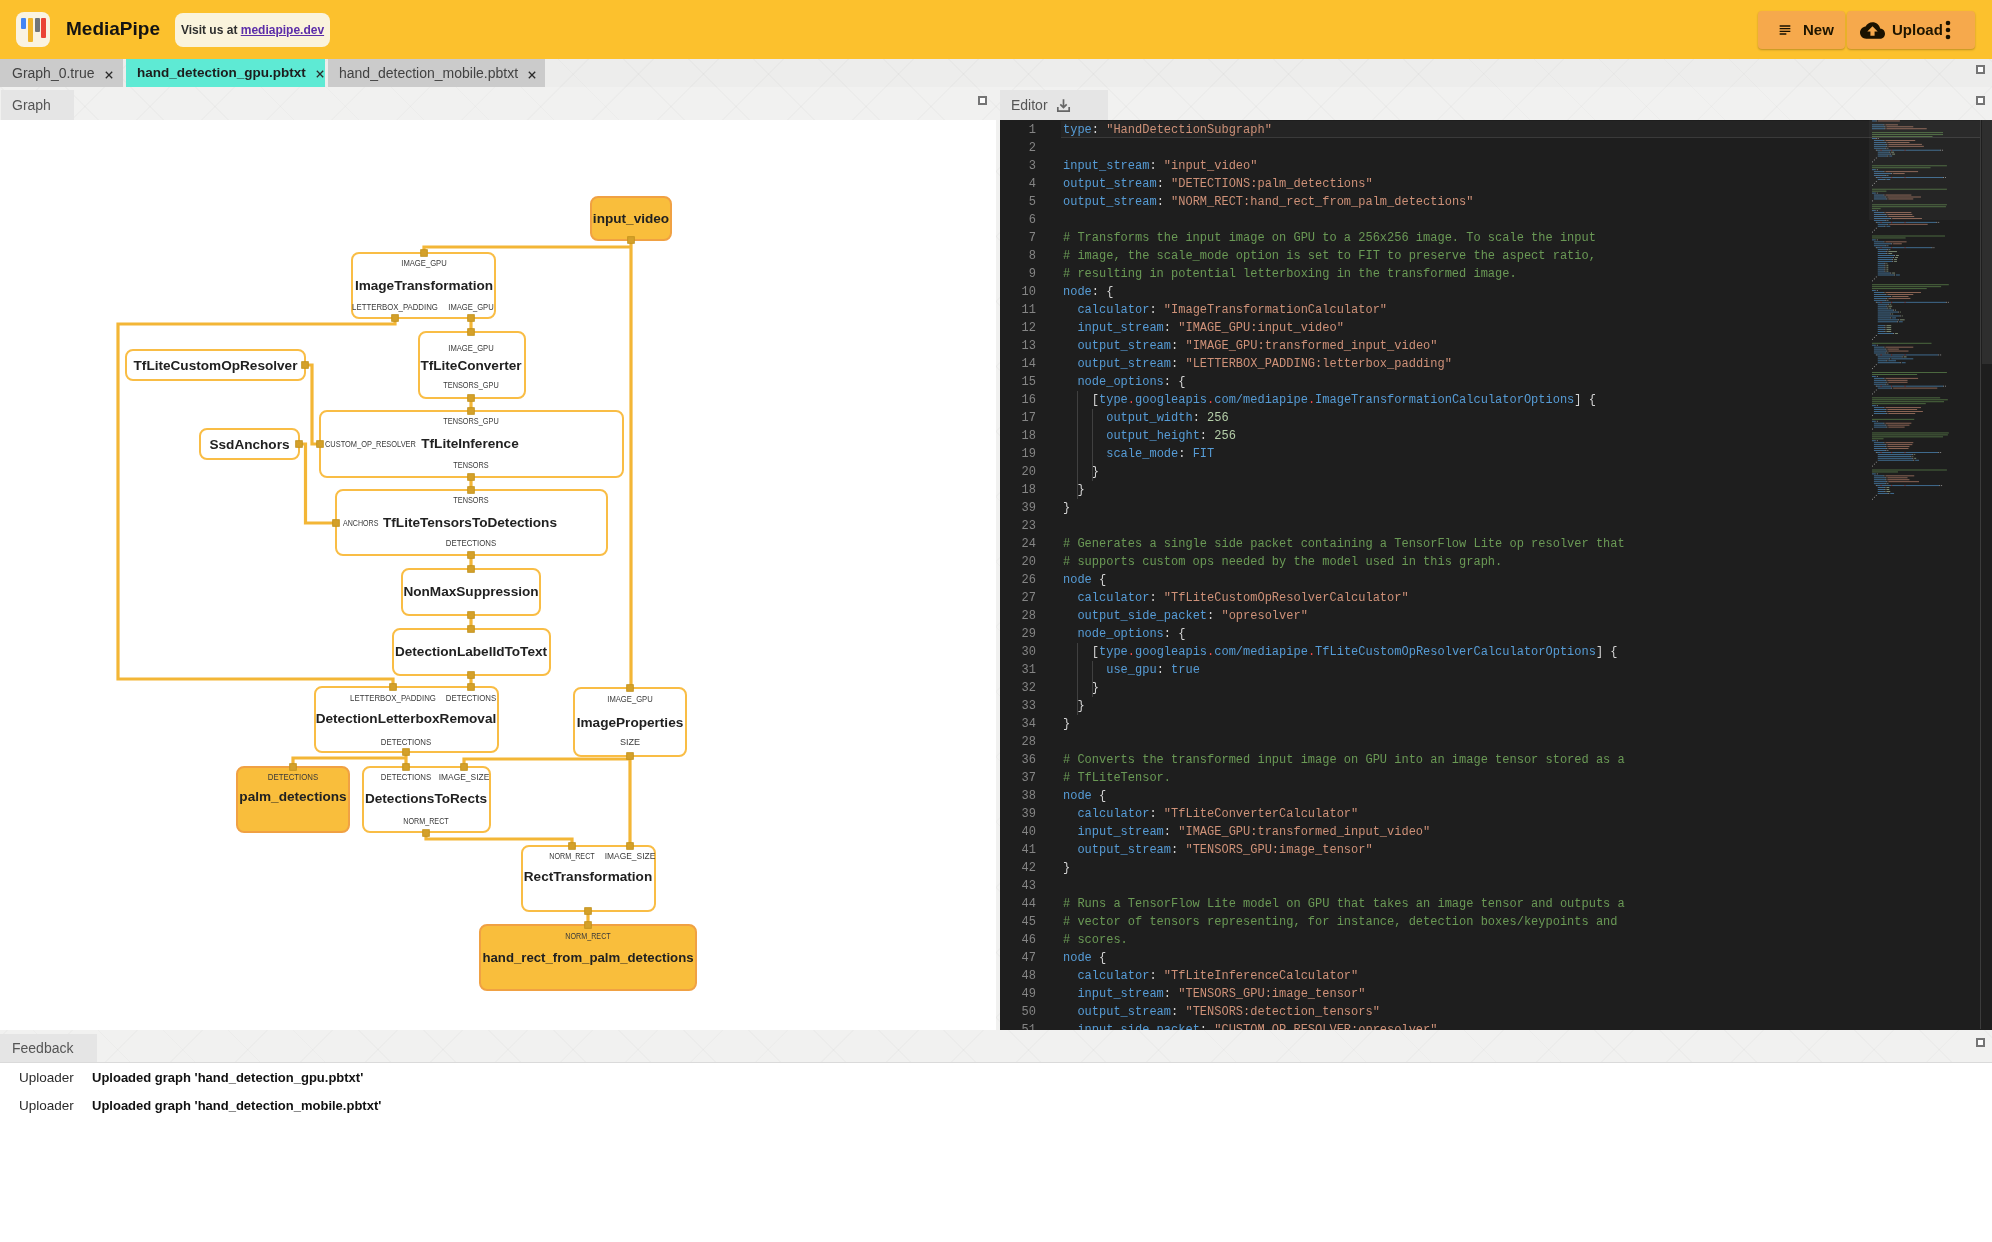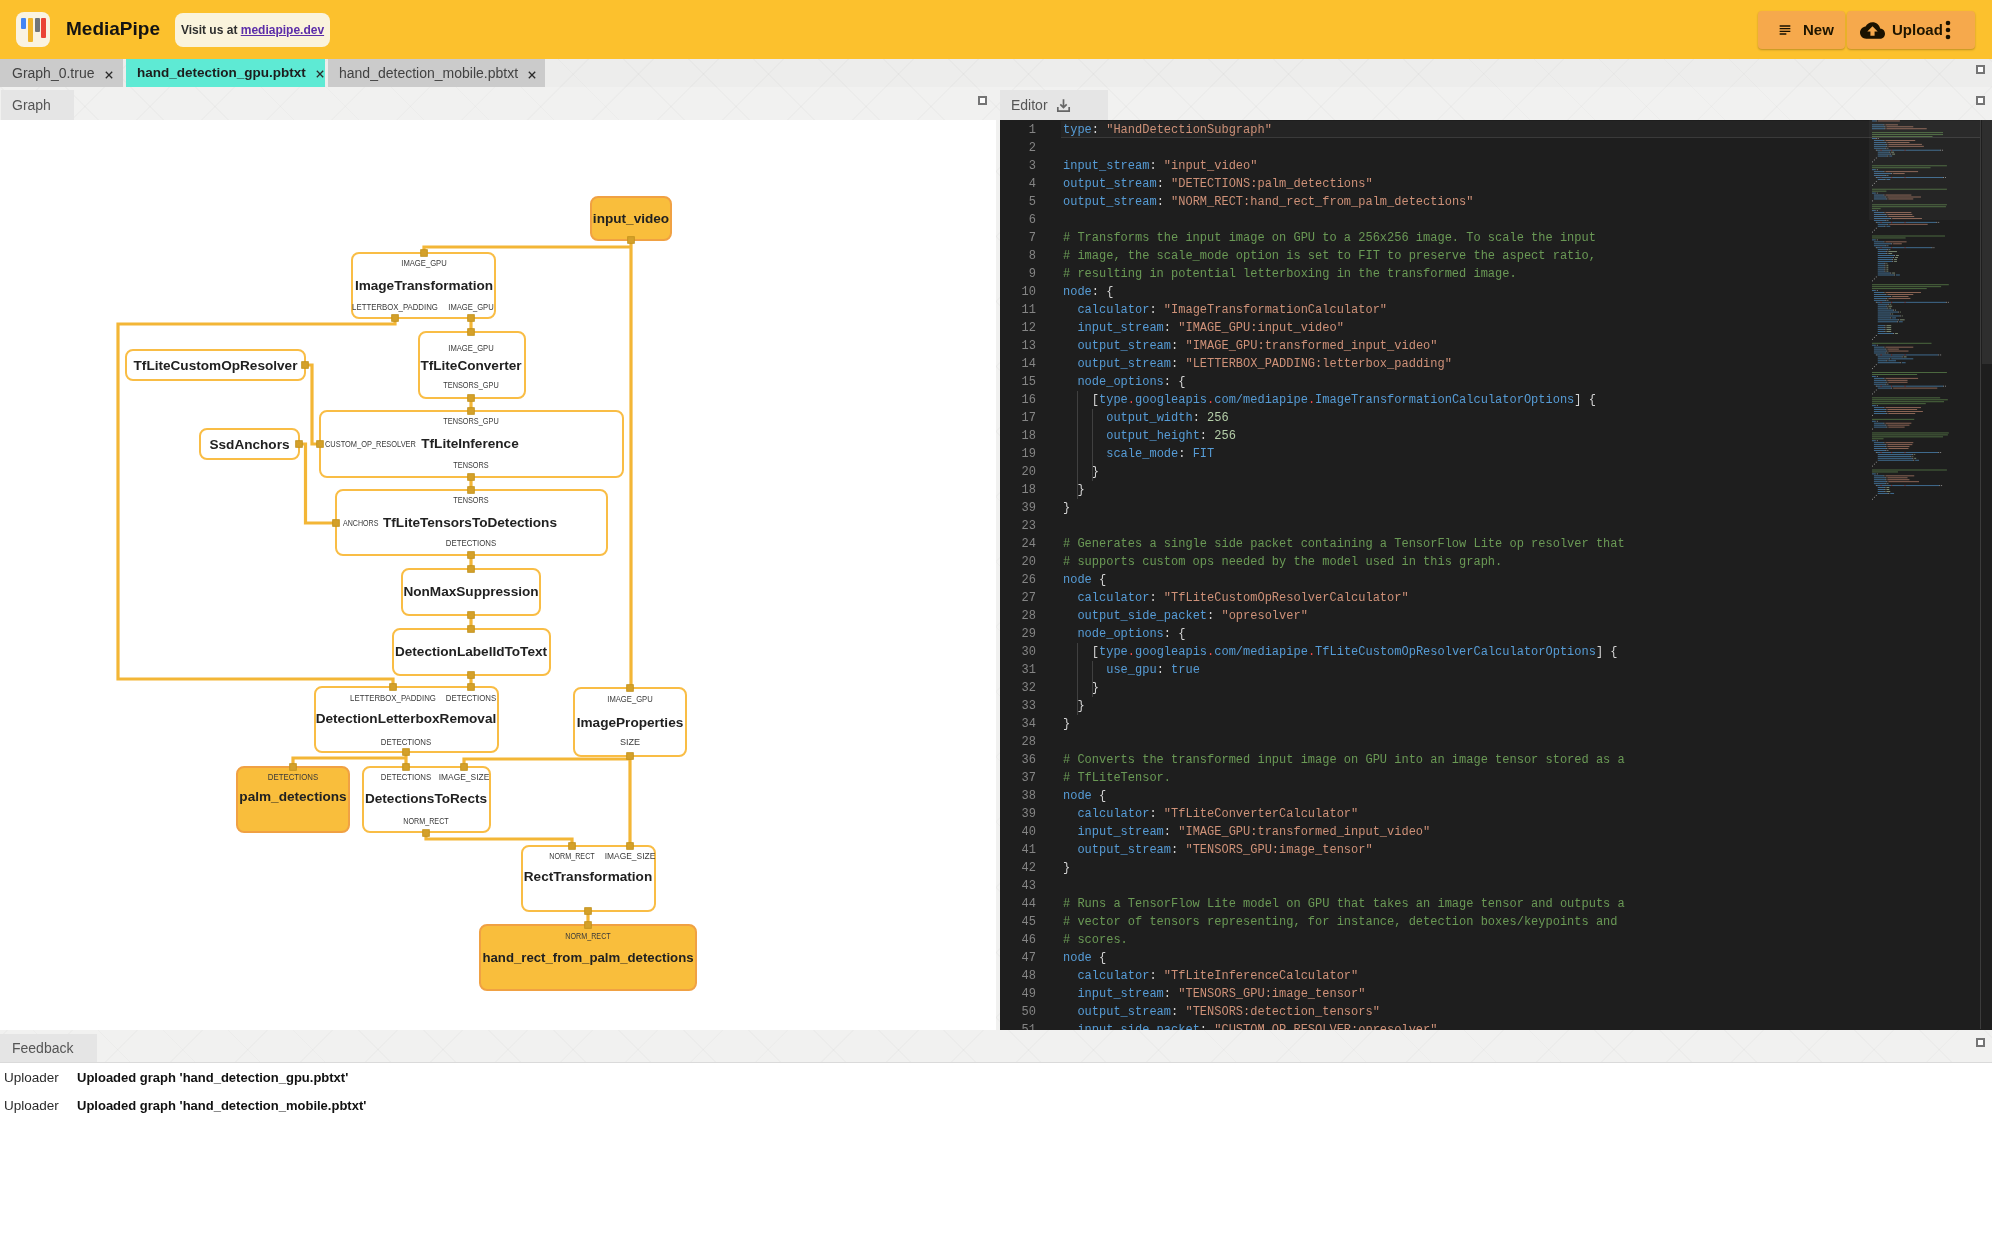--- a/index.html
+++ b/index.html
@@ -30,21 +30,21 @@
   font-family:"Liberation Mono",monospace;font-size:12px;color:#858585}
 #lnums .ln{height:18px;line-height:18px}
 #code{position:absolute;left:63px;top:1px;font-family:"Liberation Mono",monospace;font-size:12px;
   color:#d4d4d4;white-space:pre}
 #code .cl{height:18px;line-height:18px}
 .iguide{position:absolute;width:1px;background:#404040}
 #minimap{position:absolute;left:869px;top:0;width:111px;height:909px}
 #mmslider{position:absolute;left:869px;top:0;width:111px;height:100px;background:rgba(255,255,255,0.03)}
 #sbline{position:absolute;left:980px;top:0;width:1px;height:909px;background:#3c3c3c}
 #sbslider{position:absolute;left:982px;top:0;width:10px;height:244px;background:rgba(121,121,121,0.18)}
-#fbrow1,#fbrow2{position:absolute;left:4px;font-size:13.5px;color:#2b2b2b}
+#fbrow1,#fbrow2{position:absolute;left:19px;font-size:13.5px;color:#2b2b2b}
 .fbmsg{position:absolute;left:73px;top:0;font-weight:bold;font-size:13px;color:#111;width:900px;white-space:nowrap}
 </style></head>
 <body>
 <div id="page">
 <div id="bg"></div>
 
 <div id="header">
   <div id="logo">
     <i style="left:5px;width:5px;height:11px;background:#4285f4"></i>
     <i style="left:11.5px;width:5.5px;height:24px;background:#f0b429"></i>

